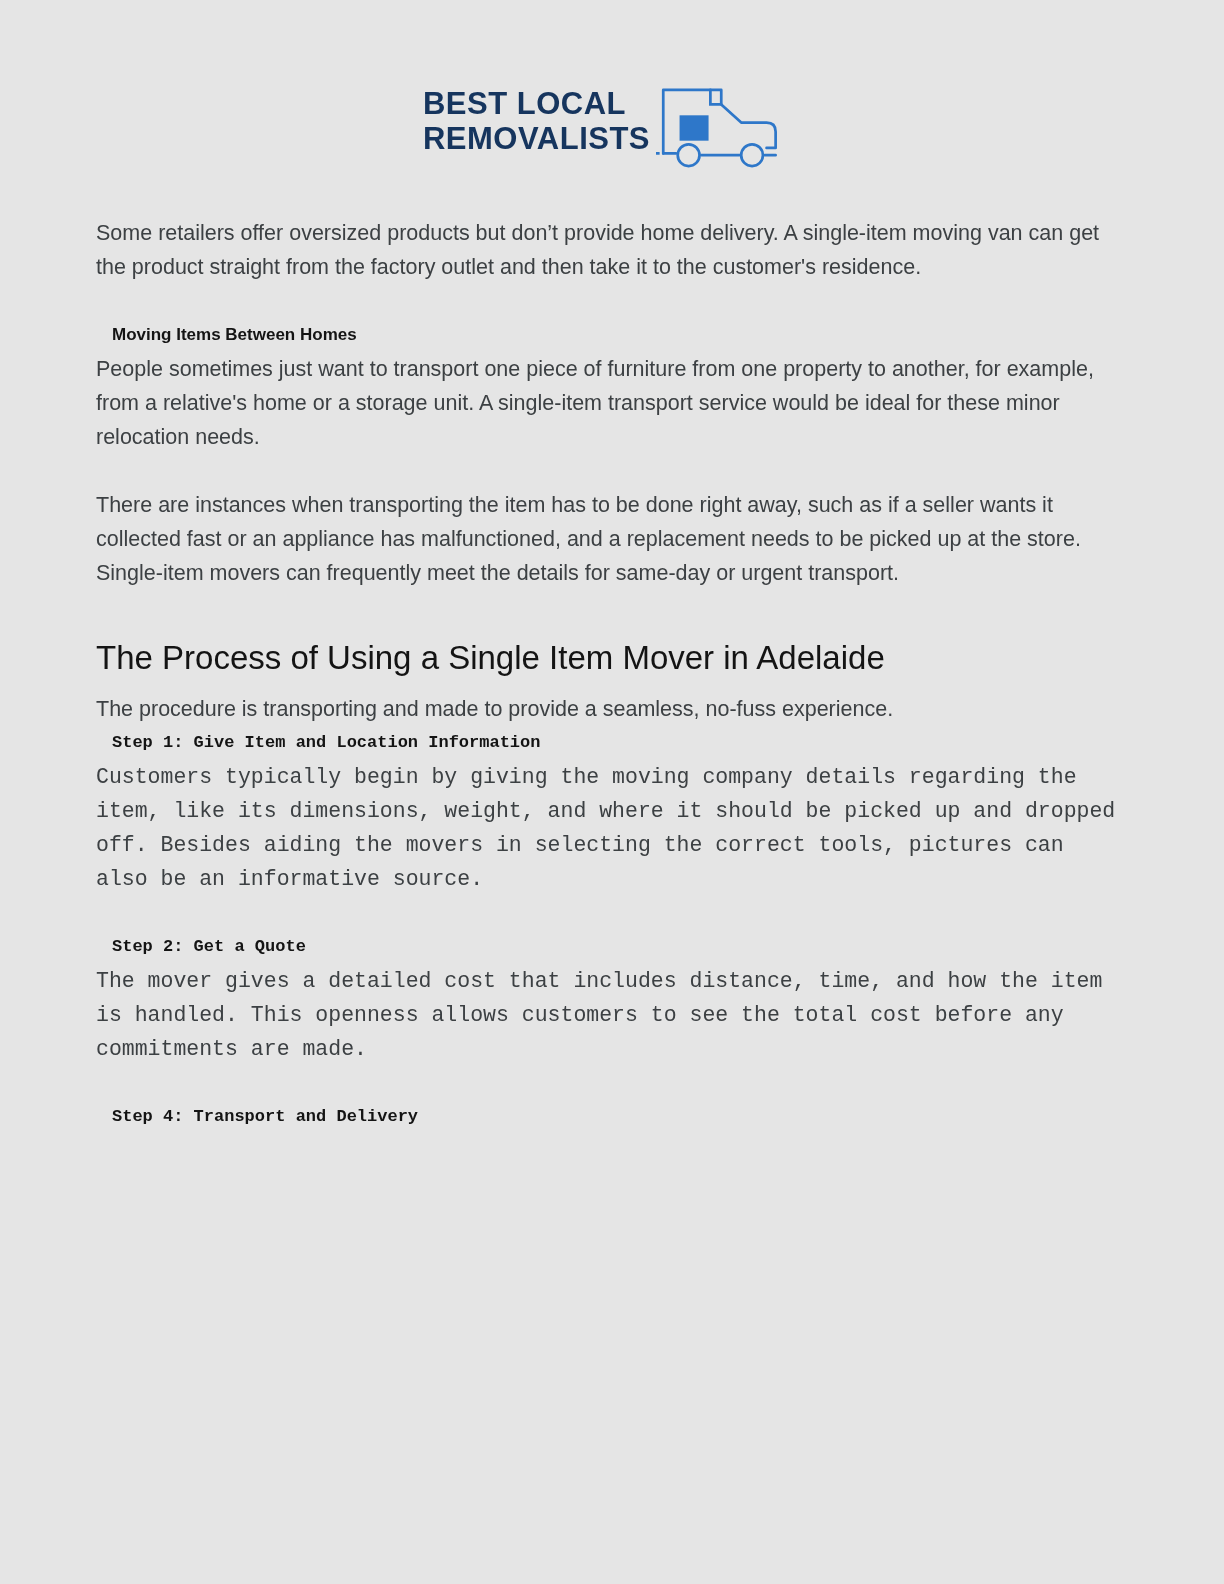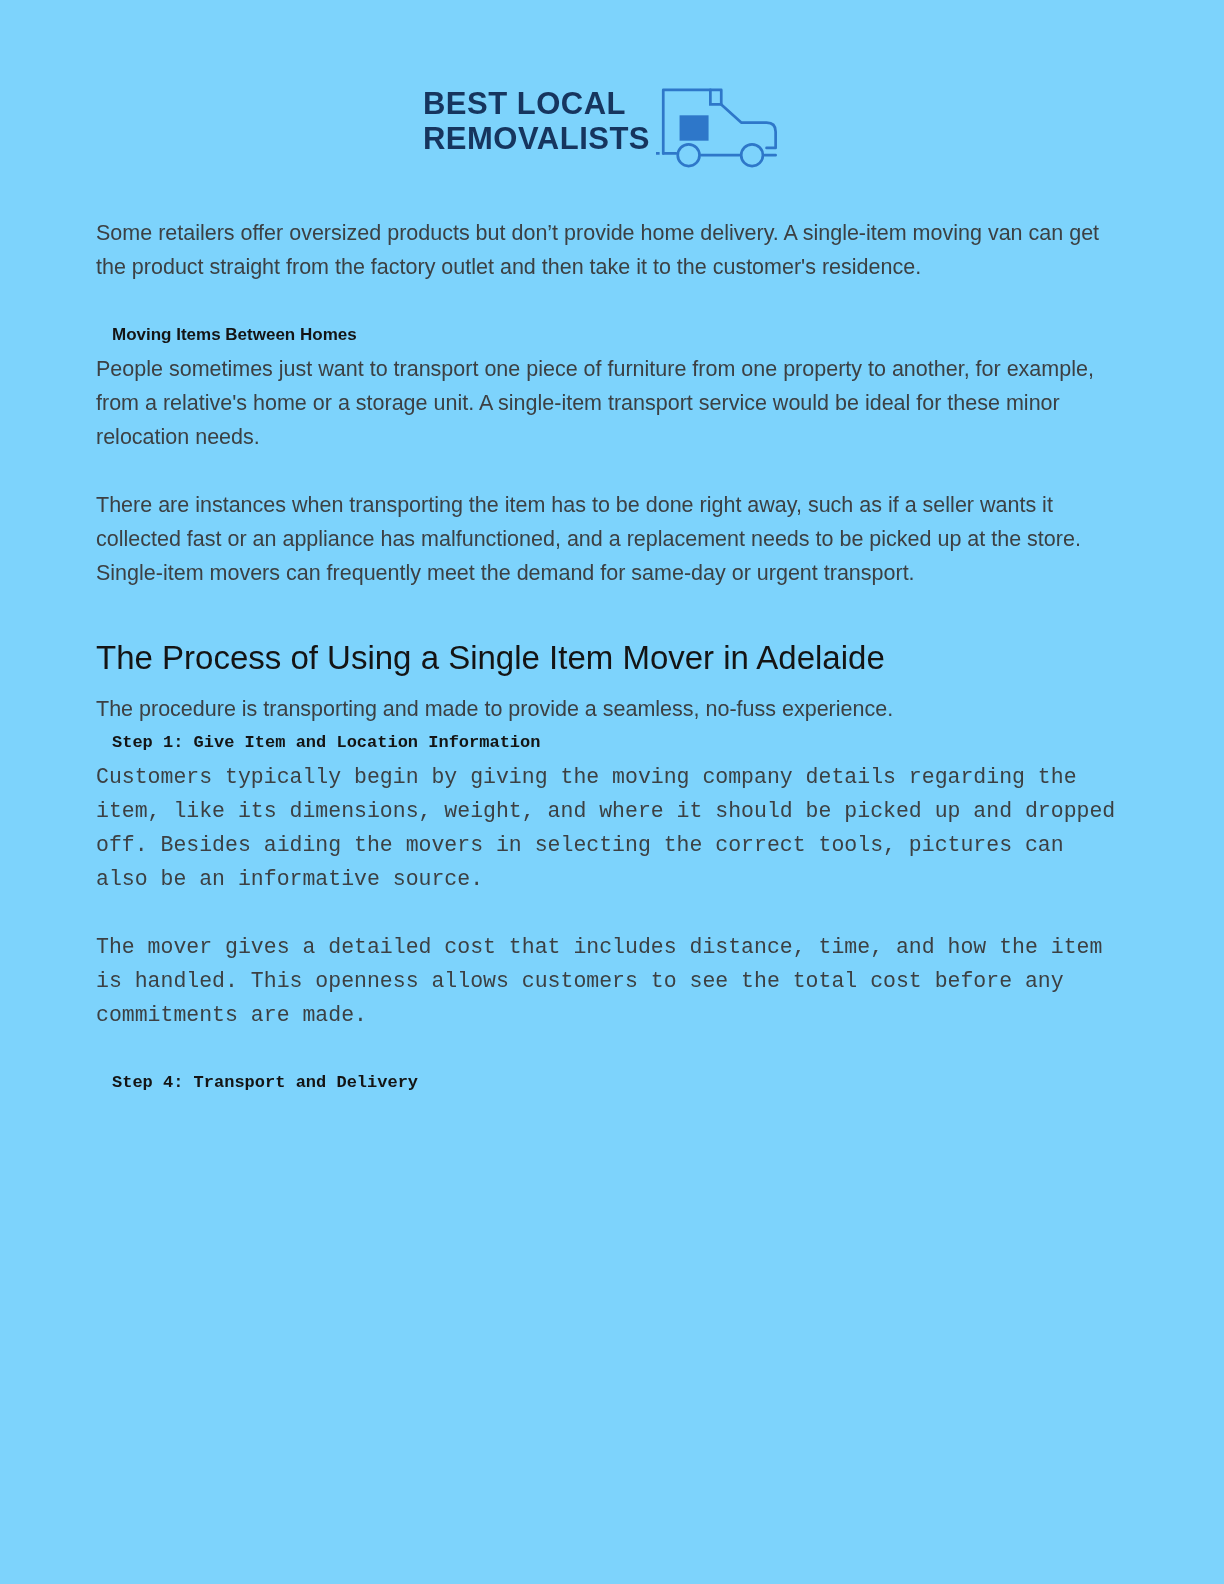--- a/index.html
+++ b/index.html
@@ -1,21 +1,21 @@
 <!DOCTYPE html>
 <html><head>
 <meta charset="utf-8">
 <style>
   * { box-sizing: border-box; }
   html, body { margin: 0; padding: 0; background: #ffffff; }
   .page {
     position: relative;
     width: 1224px;
     height: 1584px;
-    background: #7dd3fc;
+    background: #e5e5e5;
     font-family: "Liberation Sans", sans-serif;
     color: #3c4043;
     overflow: hidden;
   }
   .content {
     padding: 0 96px;
   }
   
   .logo-wrap {
     display: flex;
@@ -100,32 +100,33 @@
   <div class="content">
 
     <p class="para">Some retailers offer oversized products but don’t provide home delivery. A single-item moving van can get the product straight from the factory outlet and then take it to the customer's residence.</p>
 
     <div class="section">
       <h3 class="sub-heading">Moving Items Between Homes</h3>
       <p class="para">People sometimes just want to transport one piece of furniture from one property to another, for example, from a relative's home or a storage unit. A single-item transport service would be ideal for these minor relocation needs.</p>
     </div>
 
     <div class="section">
-      <p class="para">There are instances when transporting the item has to be done right away, such as if a seller wants it collected fast or an appliance has malfunctioned, and a replacement needs to be picked up at the store. Single-item movers can frequently meet the demand for same-day or urgent transport.</p>
+      <p class="para">There are instances when transporting the item has to be done right away, such as if a seller wants it collected fast or an appliance has malfunctioned, and a replacement needs to be picked up at the store. Single-item movers can frequently meet the details for same-day or urgent transport.</p>
     </div>
 
     <h1 class="main-heading">The Process of Using a Single Item Mover in Adelaide</h1>
     <p class="para main-intro">The procedure is transporting and made to provide a seamless, no-fuss experience.</p>
 
     <div class="step first">
       <h3 class="sub-heading">Step 1: Give Item and Location Information</h3>
       <p class="para">Customers typically begin by giving the moving company details regarding the item, like its dimensions, weight, and where it should be picked up and dropped off. Besides aiding the movers in selecting the correct tools, pictures can also be an informative source.</p>
     </div>
 
     <div class="step">
+      <h3 class="sub-heading">Step 2: Get a Quote</h3>
       <p class="para">The mover gives a detailed cost that includes distance, time, and how the item is handled. This openness allows customers to see the total cost before any commitments are made.</p>
     </div>
 
 
     <div class="step">
       <h3 class="sub-heading">Step 4: Transport and Delivery</h3>
     </div>
 
   </div>
 </div>

